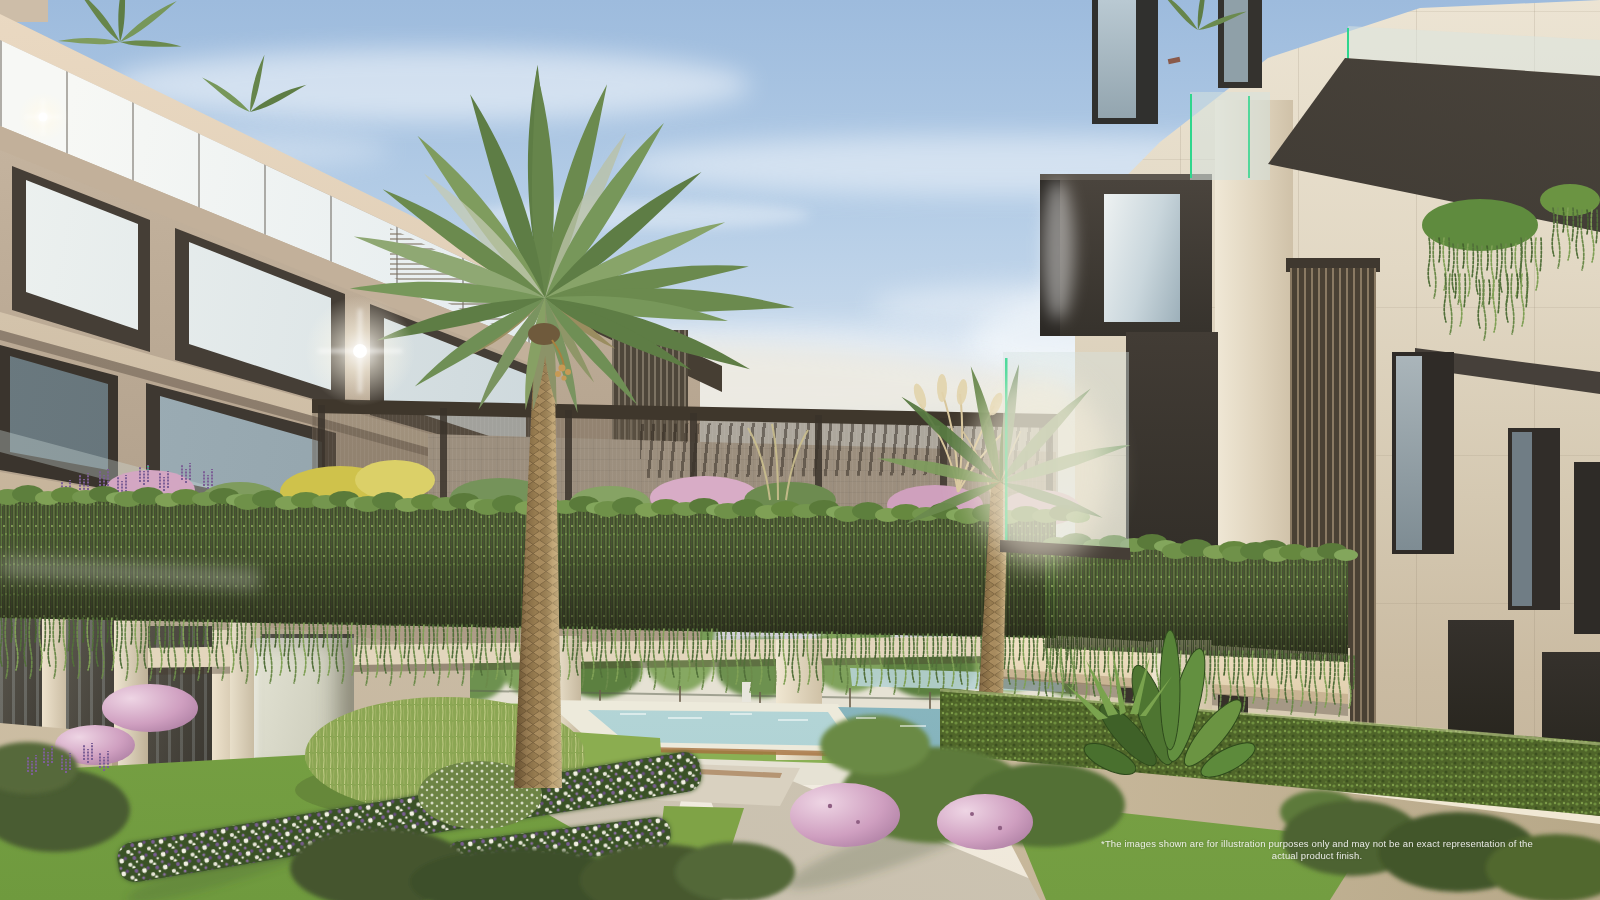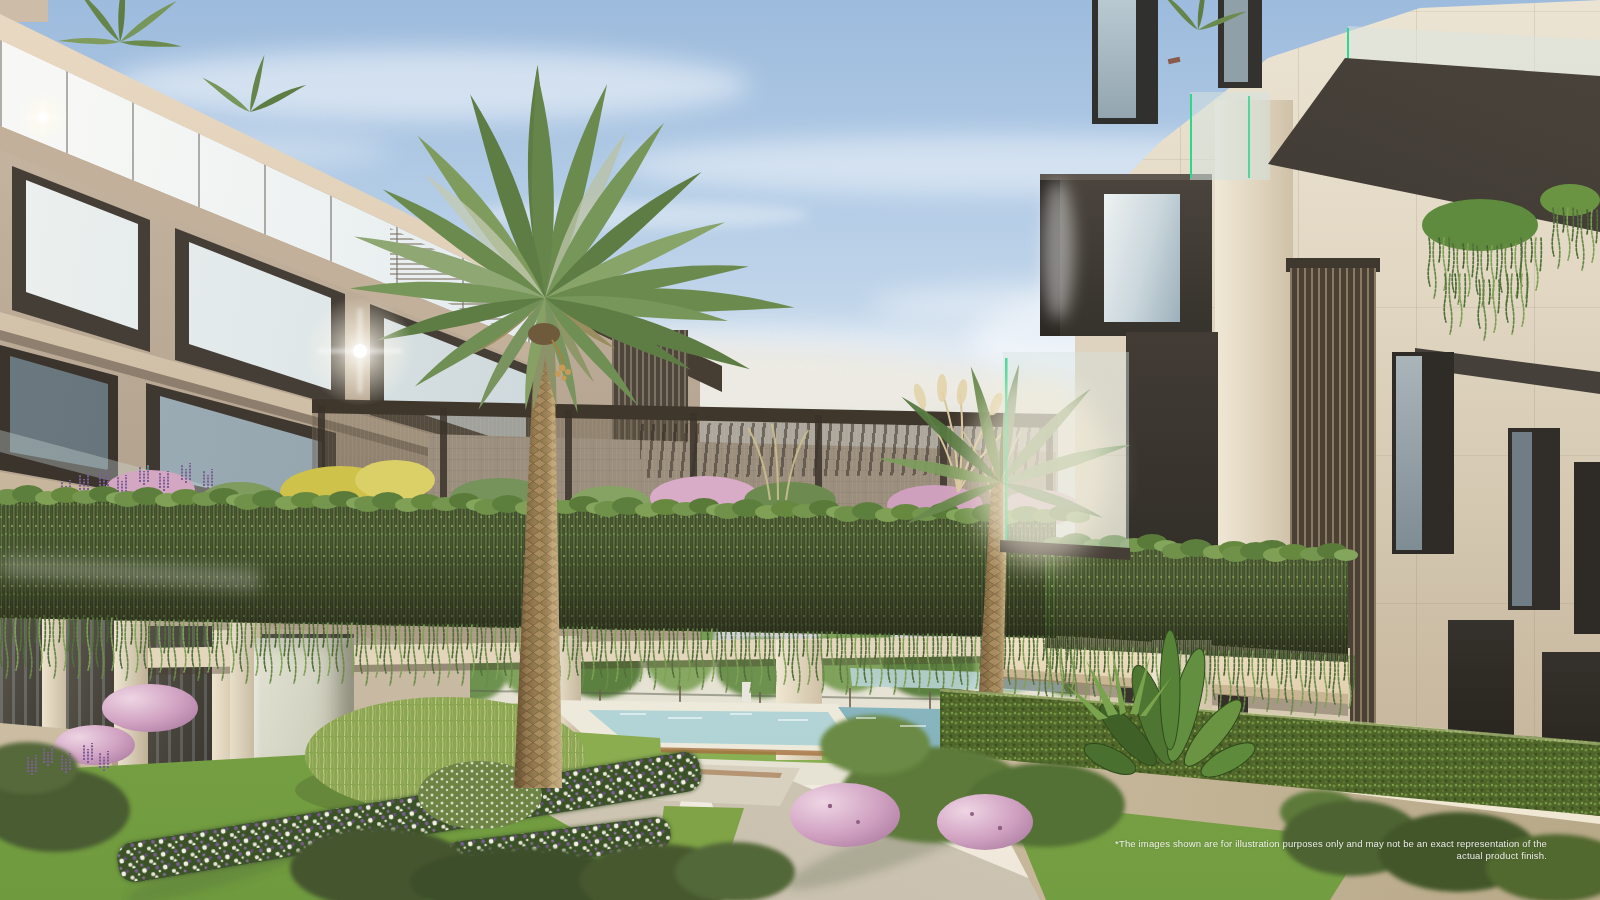--- a/index.html
+++ b/index.html
@@ -3,21 +3,21 @@
 <meta charset="utf-8">
 <style>
   html,body{margin:0;padding:0;background:#222;}
   #stage{position:relative;width:1600px;height:900px;overflow:hidden;
     font-family:"Liberation Sans",sans-serif;}
   .a{position:absolute;}
   .cp{position:absolute;inset:0;}
   svg{position:absolute;inset:0;}
   .fr path{fill:none;stroke:#52703a;stroke-width:1.7;stroke-dasharray:2.5 1.8;stroke-linecap:round;}
   .fr .s2{stroke:#6b8a4a;} .fr .s3{stroke:#7fa055;} .fr .s4{stroke:#46632f;}
-  #disclaimer{position:absolute;right:53px;top:838px;width:460px;text-align:right;
+  #disclaimer{position:absolute;right:53px;top:838px;width:460px;text-align:center;
     font-size:9.5px;line-height:1.25;color:rgba(255,255,255,.88);
     letter-spacing:.15px;text-shadow:0 0 2px rgba(60,60,40,.35);z-index:40;}
 </style>
 </head>
 <body>
 
 <div id="stage">
 
   <div class="cp" style="background:linear-gradient(180deg,#9dbbdd 0%,#b3cce6 22%,#cfdeed 45%,#e4ecf2 62%,#eef0ee 74%,#f1ece1 86%,#efe7d8 100%);"></div>
 

